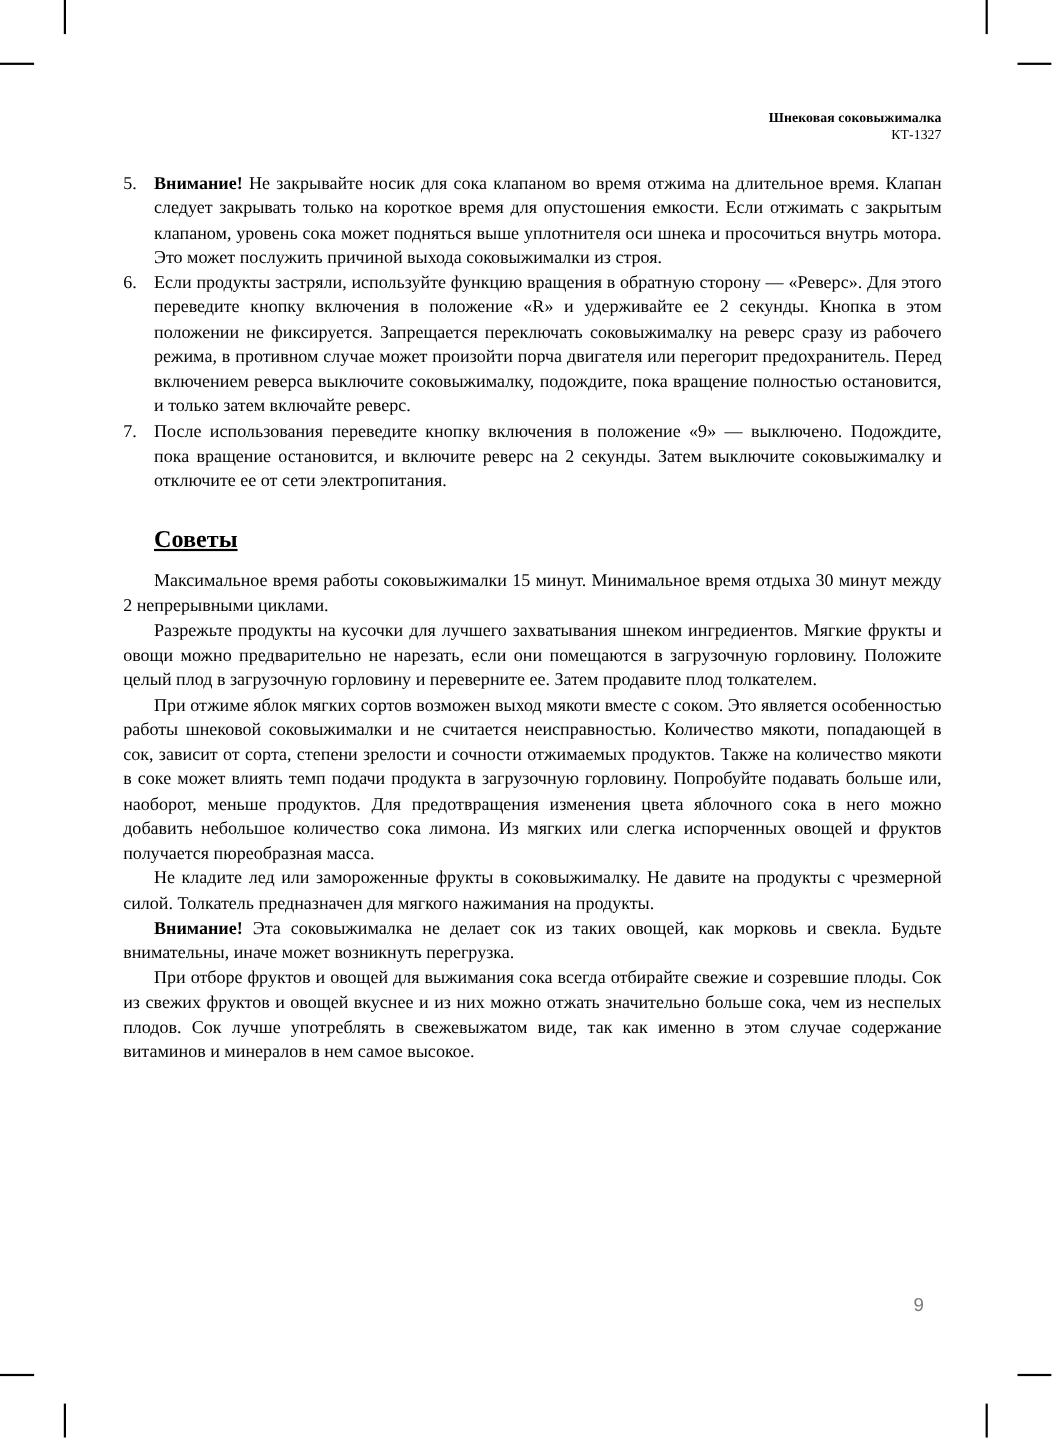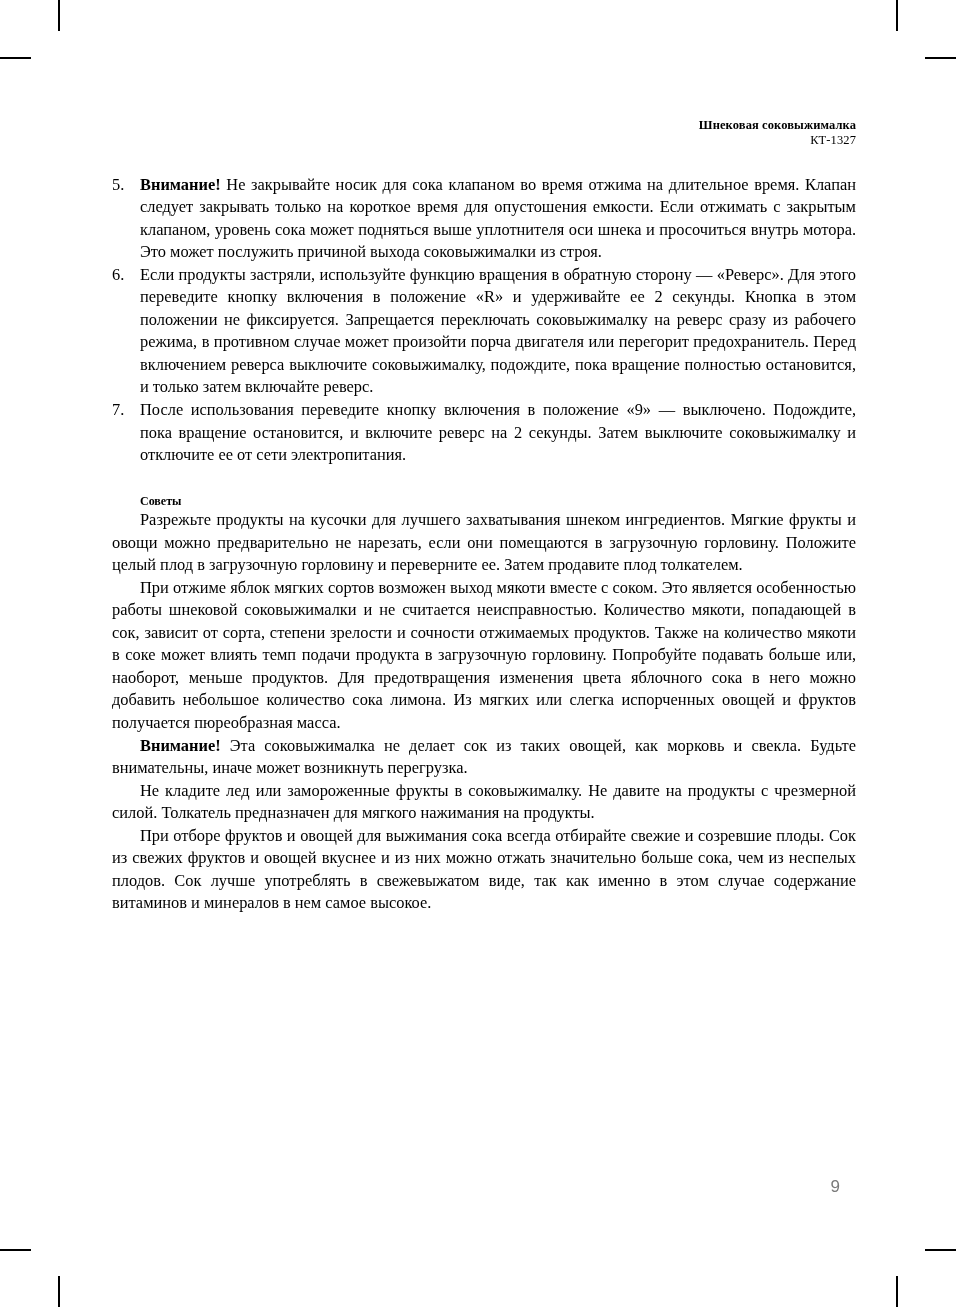--- a/index.html
+++ b/index.html
@@ -30,21 +30,21 @@
   .crop-tr-h { left: 925px; top: 57px;    width: 31px; }
   .crop-bl-v { left: 58px;  top: 1276px;  height: 31px; }
   .crop-bl-h { left: 0px;   top: 1249px;  width: 31px; }
   .crop-br-v { left: 896px; top: 1276px;  height: 31px; }
   .crop-br-h { left: 925px; top: 1249px;  width: 31px; }
 
   
   .page-body {
     position: absolute;
     left: 112px;
-    top: 118px;
+    top: 100px;
     width: 744px;
   }
 
   
   .running-header {
     text-align: right;
     line-height: 1.18;
     margin-bottom: 26px;
   }
   .running-header .hdr-title {
@@ -87,25 +87,26 @@
   .num-item p {
     margin: 0;
   }
   .num-item p + p {
     margin-top: 16px;
   }
 
   
   .section-heading {
     font-weight: bold;
-    font-size: 12px;
+    font-size: 22px;
     line-height: 1.375;
     margin-top: 26px;
-    margin-bottom: 0;
+    margin-bottom: 12px;
     text-indent: 28px;
+    text-decoration: underline;
   }
 
   
   .body-para {
     margin: 0;
     text-align: justify;
     text-justify: inter-word;
     text-indent: 28px;
     font-size: 16.4px;
     line-height: 1.375;
@@ -160,26 +161,27 @@
 
     <li class="num-item">
       <span class="num-marker">7.</span>
       <p><span>После использования переведите кнопку включения в положение «9» — выключено. Подождите, пока вращение остановится, и включите реверс на 2 секунды. Затем выключите соковыжималку и отключите ее от сети электропитания.</span></p>
     </li>
 
   </ol>
 
   <h2 class="section-heading">Советы</h2>
 
+  <p class="body-para"><span>Максимальное время работы соковыжималки 15 минут. Минимальное время отдыха 30 минут между 2 непрерывными циклами.</span></p>
 
   <p class="body-para"><span>Разрежьте продукты на кусочки для лучшего захватывания шнеком ингредиентов. Мягкие фрукты и овощи можно предварительно не нарезать, если они помещаются в загрузочную горловину. Положите целый плод в загрузочную горловину и переверните ее. Затем продавите плод толкателем.</span></p>
 
   <p class="body-para"><span>При отжиме яблок мягких сортов возможен выход мякоти вместе с соком. Это является особенностью работы шнековой соковыжималки и не считается неисправностью. Количество мякоти, попадающей в сок, зависит от сорта, степени зрелости и сочности отжимаемых продуктов. Также на количество мякоти в соке может влиять темп подачи продукта в загрузочную горловину. Попробуйте подавать больше или, наоборот, меньше продуктов. Для предотвращения изменения цвета яблочного сока в него можно добавить небольшое количество сока лимона. Из мягких или слегка испорченных овощей и фруктов получается пюреобразная масса.</span></p>
 
+  <p class="body-para"><span>Не кладите лед или замороженные фрукты в соковыжималку. Не давите на продукты с чрезмерной силой. Толкатель предназначен для мягкого нажимания на продукты.</span></p>
+
   <p class="body-para"><span class="bold-lead">Внимание!</span><span> Эта соковыжималка не делает сок из таких овощей, как морковь и свекла. Будьте внимательны, иначе может возникнуть перегрузка.</span></p>
-
-  <p class="body-para"><span>Не кладите лед или замороженные фрукты в соковыжималку. Не давите на продукты с чрезмерной силой. Толкатель предназначен для мягкого нажимания на продукты.</span></p>
 
   <p class="body-para"><span>При отборе фруктов и овощей для выжимания сока всегда отбирайте свежие и созревшие плоды. Сок из свежих фруктов и овощей вкуснее и из них можно отжать значительно больше сока, чем из неспелых плодов. Сок лучше употреблять в свежевыжатом виде, так как именно в этом случае содержание витаминов и минералов в нем самое высокое.</span></p>
 
 </div>
 
 <div class="folio">9</div>
 
 </body></html>

